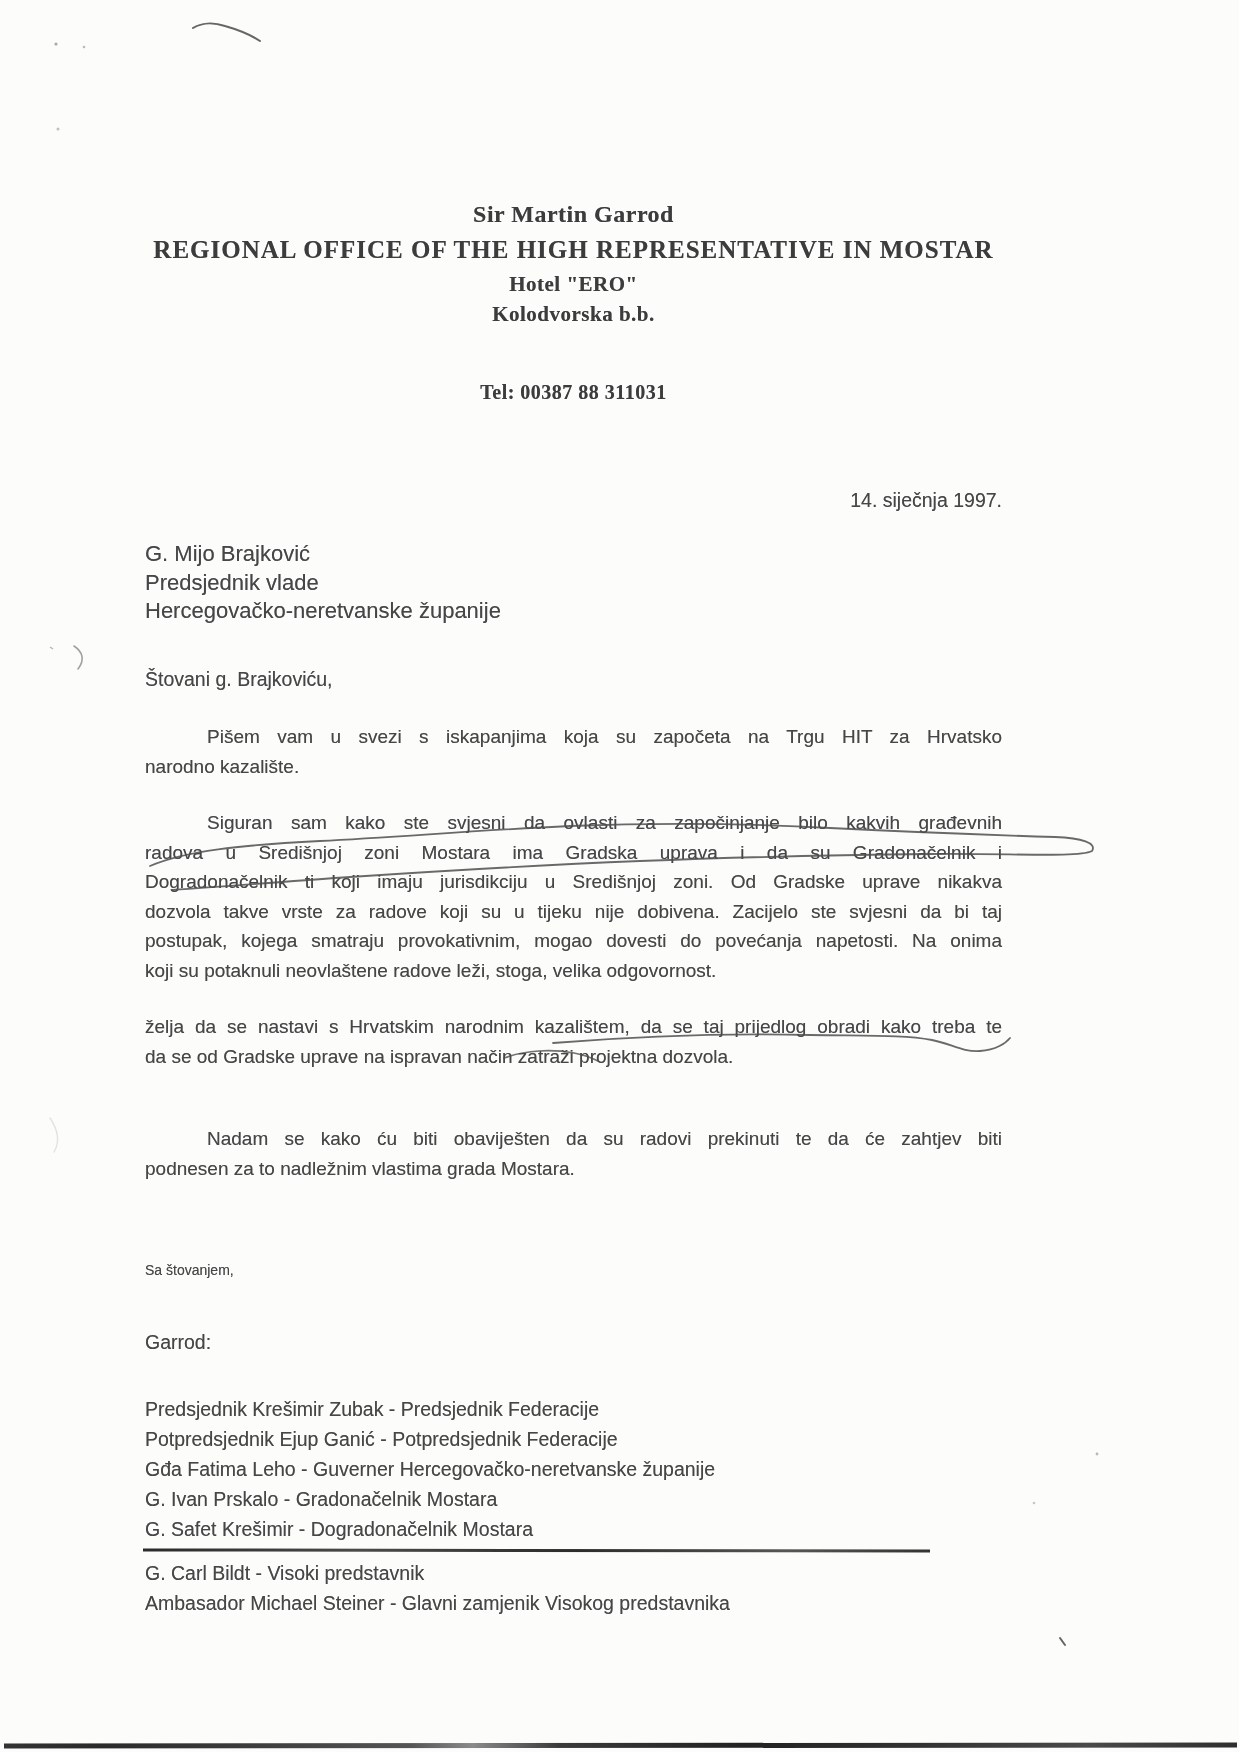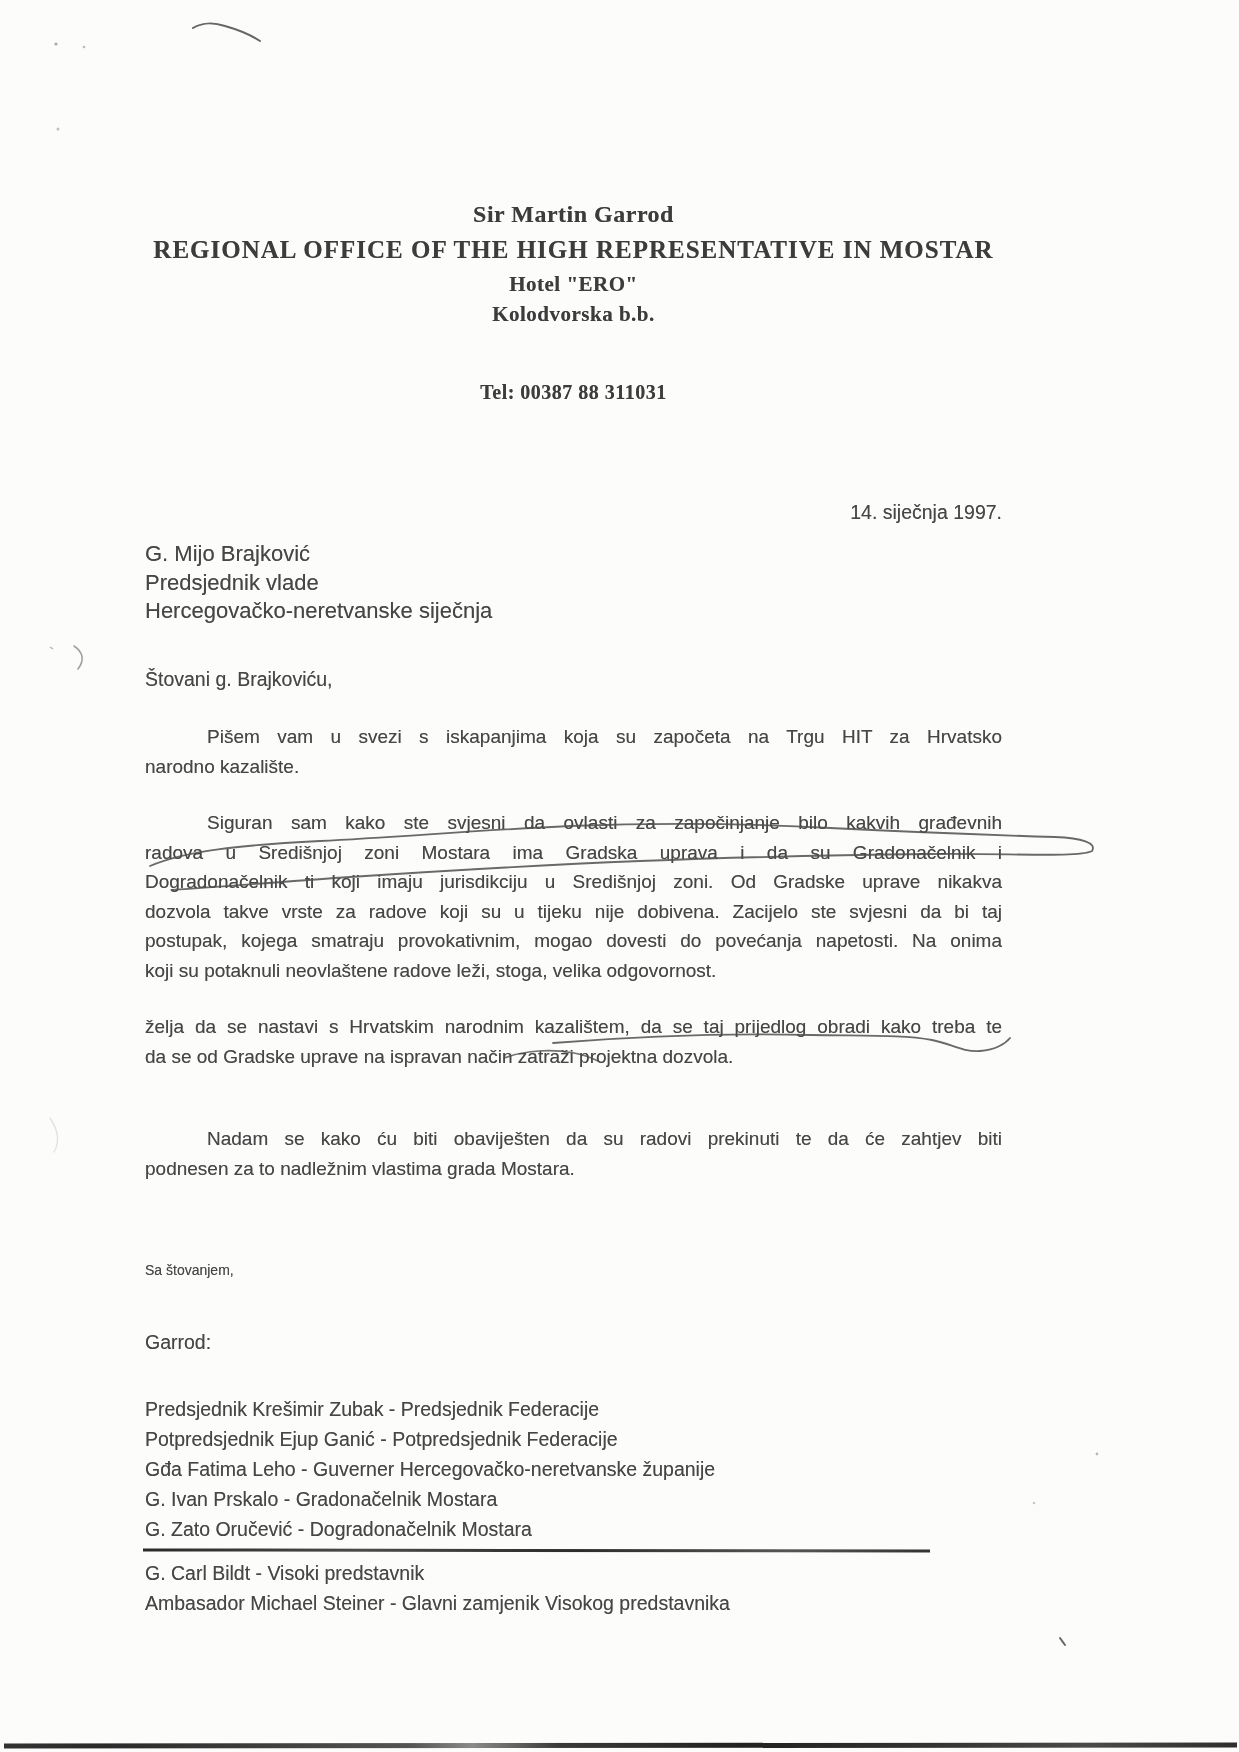--- a/index.html
+++ b/index.html
@@ -38,21 +38,21 @@
   
   .txt {
     position: absolute;
     left: 145px;
     width: 857px;
     font-size: 19px;
     line-height: 29.5px;
     text-shadow: 0 0 0.5px rgba(70,70,70,0.5);
   }
   .date-line {
-    top: 498px;
+    top: 486px;
     text-align: right;
     font-size: 19.5px;
   }
   .recipient   { top: 540px; line-height: 28.5px; font-size: 22px; }
   .salutation  { top: 665px; font-size: 19.5px; }
   .para .jline {
     text-align: justify;
     text-align-last: justify;
   }
   .para .jline-last { text-align-last: left; }
@@ -108,21 +108,21 @@
   <div class="lh lh-office">REGIONAL OFFICE OF THE HIGH REPRESENTATIVE IN MOSTAR</div>
   <div class="lh lh-addr1">Hotel "ERO"</div>
   <div class="lh lh-addr2">Kolodvorska b.b.</div>
   <div class="lh lh-tel">Tel: 00387 88 311031</div>
 
   <div class="txt date-line">14. siječnja 1997.</div>
 
   <div class="txt recipient">
     <div>G. Mijo Brajković</div>
     <div>Predsjednik vlade</div>
-    <div>Hercegovačko-neretvanske siječnja</div>
+    <div>Hercegovačko-neretvanske županije</div>
   </div>
 
   <div class="txt salutation">Štovani g. Brajkoviću,</div>
 
   <div class="txt para para1">
     <div class="jline indent">Pišem vam u svezi s iskapanjima koja su započeta na Trgu HIT za Hrvatsko</div>
     <div class="jline jline-last">narodno kazalište.</div>
   </div>
 
   <div class="txt para para2">
@@ -145,21 +145,21 @@
   </div>
 
   <div class="txt closing">Sa štovanjem,</div>
 
   <div class="txt copies-label">Garrod:</div>
   <div class="txt copies-list">
     <div>Predsjednik Krešimir Zubak - Predsjednik Federacije</div>
     <div>Potpredsjednik Ejup Ganić - Potpredsjednik Federacije</div>
     <div>Gđa Fatima Leho - Guverner Hercegovačko-neretvanske županije</div>
     <div>G. Ivan Prskalo - Gradonačelnik Mostara</div>
-    <div>G. Zato Oručević - Dogradonačelnik Mostara</div>
+    <div>G. Safet Krešimir - Dogradonačelnik Mostara</div>
   </div>
 
   <div class="rule"></div>
   <div class="txt footer-list">
     <div>G. Carl Bildt - Visoki predstavnik</div>
     <div>Ambasador Michael Steiner - Glavni zamjenik Visokog predstavnika</div>
   </div>
 
   <svg class="pen-overlay" viewBox="0 0 1239 1752" xmlns="http://www.w3.org/2000/svg">
 

